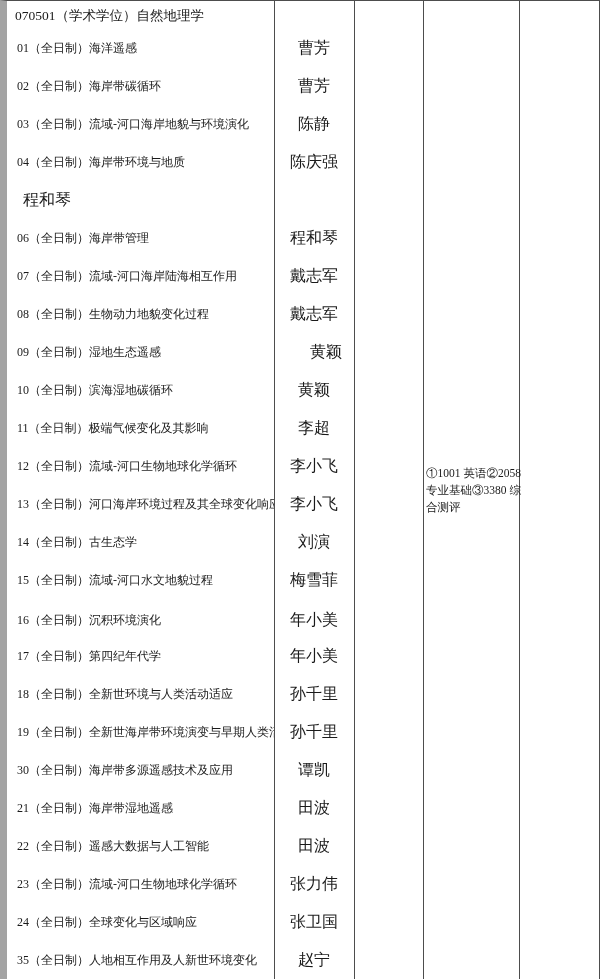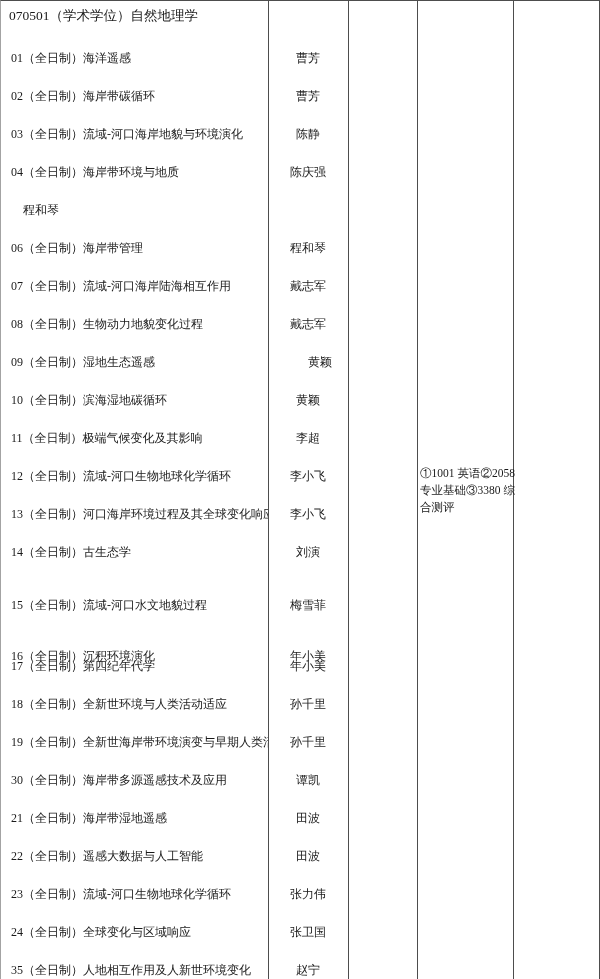--- a/index.html
+++ b/index.html
@@ -7,21 +7,21 @@
     padding: 0;
     background: #ffffff;
   }
   .page {
     position: relative;
     width: 600px;
     height: 979px;
     box-sizing: border-box;
     background: #ffffff;
     border-top: 1px solid #4d4d4d;
-    border-left: 1px solid #a3a3a3;
+    border-left: 7px solid #a3a3a3;
     border-right: 1px solid #4d4d4d;
     font-family: "Liberation Serif", "DejaVu Serif", serif;
     color: #1a1a1a;
     overflow: hidden;
   }
   .vline {
     position: absolute;
     top: 0;
     bottom: 0;
     width: 1px;
@@ -40,35 +40,35 @@
     padding-left: 8px;
     font-size: 13.5px;
     white-space: nowrap;
   }
   .row {
     position: absolute;
     left: 0;
     width: 574px;
     height: 38px;
     display: flex;
-    align-items: flex-end;
+    align-items: center;
   }
   .cell-direction {
     box-sizing: border-box;
     width: 267px;
     padding-left: 10px;
     font-size: 12px;
     white-space: nowrap;
     overflow: hidden;
   }
   .cell-supervisor {
     box-sizing: border-box;
     width: 80px;
     text-align: center;
-    font-size: 12px;
+    font-size: 16px;
     white-space: nowrap;
   }
   .exam-cell {
     position: absolute;
     left: 419px;
     width: 95px;
     top: 50%;
     transform: translateY(-50%);
     font-size: 11.5px;
     line-height: 17px;
@@ -150,26 +150,26 @@
   <div class="row" style="top: 484px;">
     <div class="cell-direction">13（全日制）河口海岸环境过程及其全球变化响应</div>
     <div class="cell-supervisor">李小飞</div>
   </div>
 
   <div class="row" style="top: 522px;">
     <div class="cell-direction">14（全日制）古生态学</div>
     <div class="cell-supervisor">刘演</div>
   </div>
 
-  <div class="row" style="top: 575px;">
+  <div class="row" style="top: 560px;">
     <div class="cell-direction">15（全日制）流域-河口水文地貌过程</div>
     <div class="cell-supervisor">梅雪菲</div>
   </div>
 
-  <div class="row" style="top: 626px;">
+  <div class="row" style="top: 600px;">
     <div class="cell-direction">16（全日制）沉积环境演化</div>
     <div class="cell-supervisor">年小美</div>
   </div>
 
   <div class="row" style="top: 636px;">
     <div class="cell-direction">17（全日制）第四纪年代学</div>
     <div class="cell-supervisor">年小美</div>
   </div>
 
   <div class="row" style="top: 674px;">

